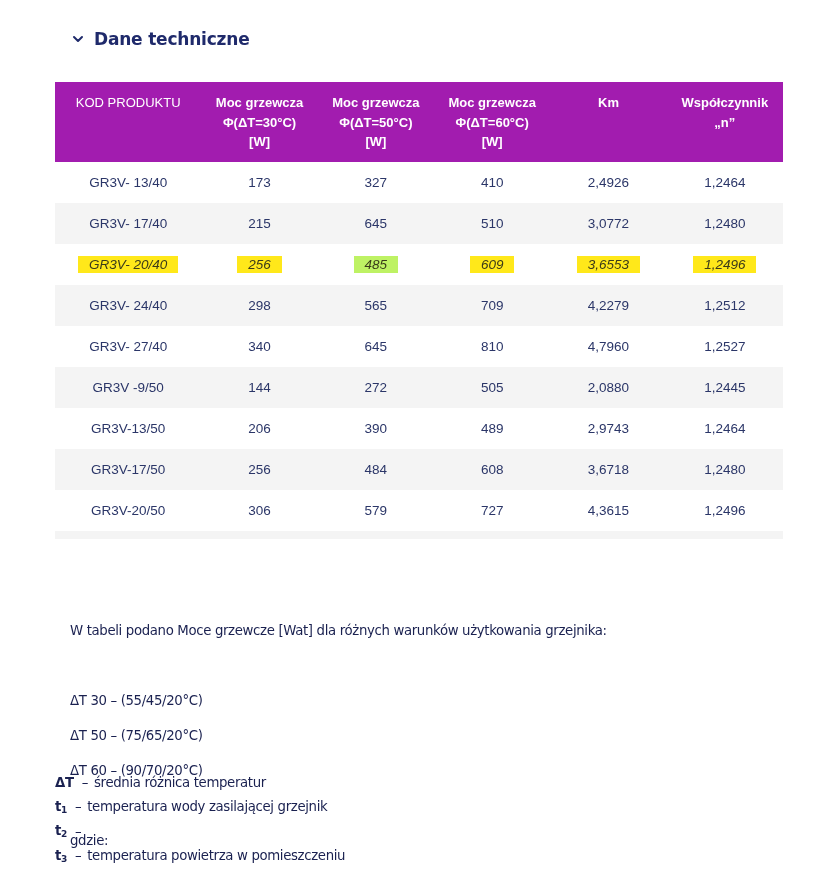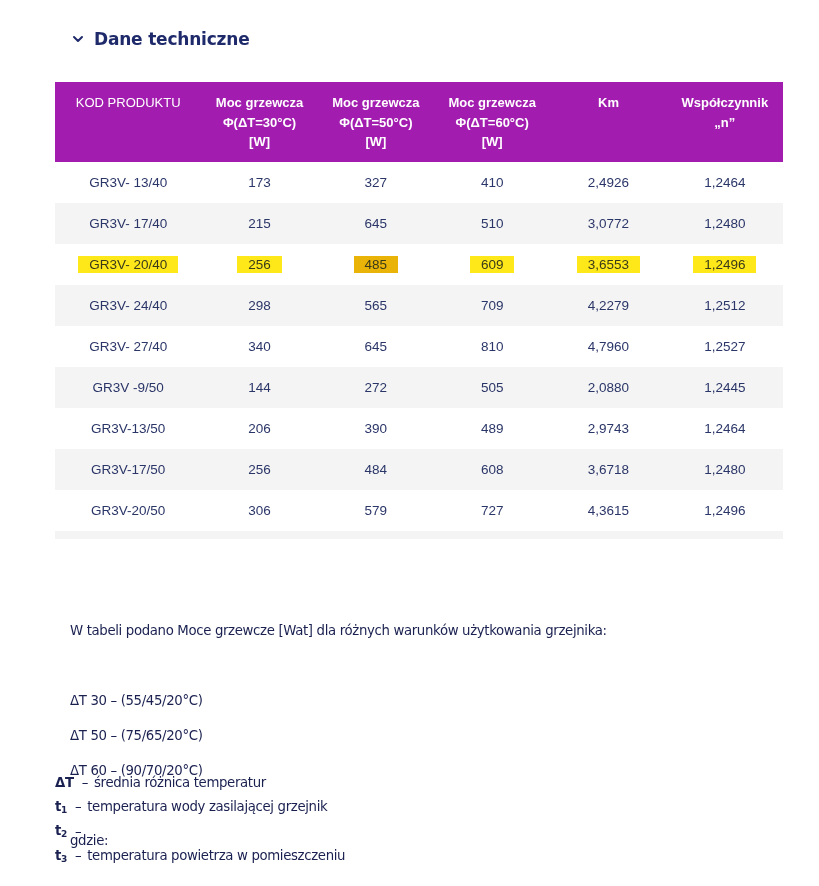--- a/index.html
+++ b/index.html
@@ -28,21 +28,21 @@
     }
     thead th.bold { font-weight: bold; }
     th .hline { display: block; }
     tbody td {
       height: 41px; padding: 0; text-align: center; font-size: 13.5px; color: #2b3668;
       vertical-align: middle;
     }
     tbody tr:nth-child(even) td { background: #f4f4f4; }
     tbody tr:nth-child(odd) td { background: #ffffff; }
     tbody tr.spacer td { height: 8px; background: #f4f4f4; }
-    .hl { background: #ffe81a; color: #3a3a1a; padding: 1px 11px; }
+    .hl { background: #ffe81a; color: #3a3a1a; padding: 1px 11px; font-style: italic; }
     .col-code { width: 146px; }
     .col { width: 116px; }
     .notes {
       position: absolute; left: 55px; top: 606px; width: 700px;
       font-family: "DejaVu Sans", sans-serif; font-size: 13.3px; color: #1a2150;
       letter-spacing: -0.35px;
     }
     .notes p { margin: 15px; line-height: 20px; }
     .legend { position: absolute; left: 55px; top: 770px; font-family: "DejaVu Sans", sans-serif;
       font-size: 13.3px; color: #1a2150; letter-spacing: -0.35px; }
@@ -115,21 +115,21 @@
           <td><span>GR3V- 17/40</span></td>
           <td><span>215</span></td>
           <td><span>645</span></td>
           <td><span>510</span></td>
           <td><span>3,0772</span></td>
           <td><span>1,2480</span></td>
         </tr>
         <tr>
           <td><span class="hl" style="background: rgb(255, 232, 26);">GR3V- 20/40</span></td>
           <td><span class="hl" style="background: rgb(255, 232, 26);">256</span></td>
-          <td><span class="hl" style="background: #eab308; margin-top: 39px;">485</span></td>
+          <td><span class="hl" style="background: #bef264; margin-top: 39px;">485</span></td>
           <td><span class="hl" style="background: rgb(255, 232, 26);">609</span></td>
           <td><span class="hl" style="background: rgb(255, 232, 26);">3,6553</span></td>
           <td><span class="hl" style="background: rgb(255, 232, 26);">1,2496</span></td>
         </tr>
         <tr>
           <td><span>GR3V- 24/40</span></td>
           <td><span>298</span></td>
           <td><span>565</span></td>
           <td><span>709</span></td>
           <td><span>4,2279</span></td>

